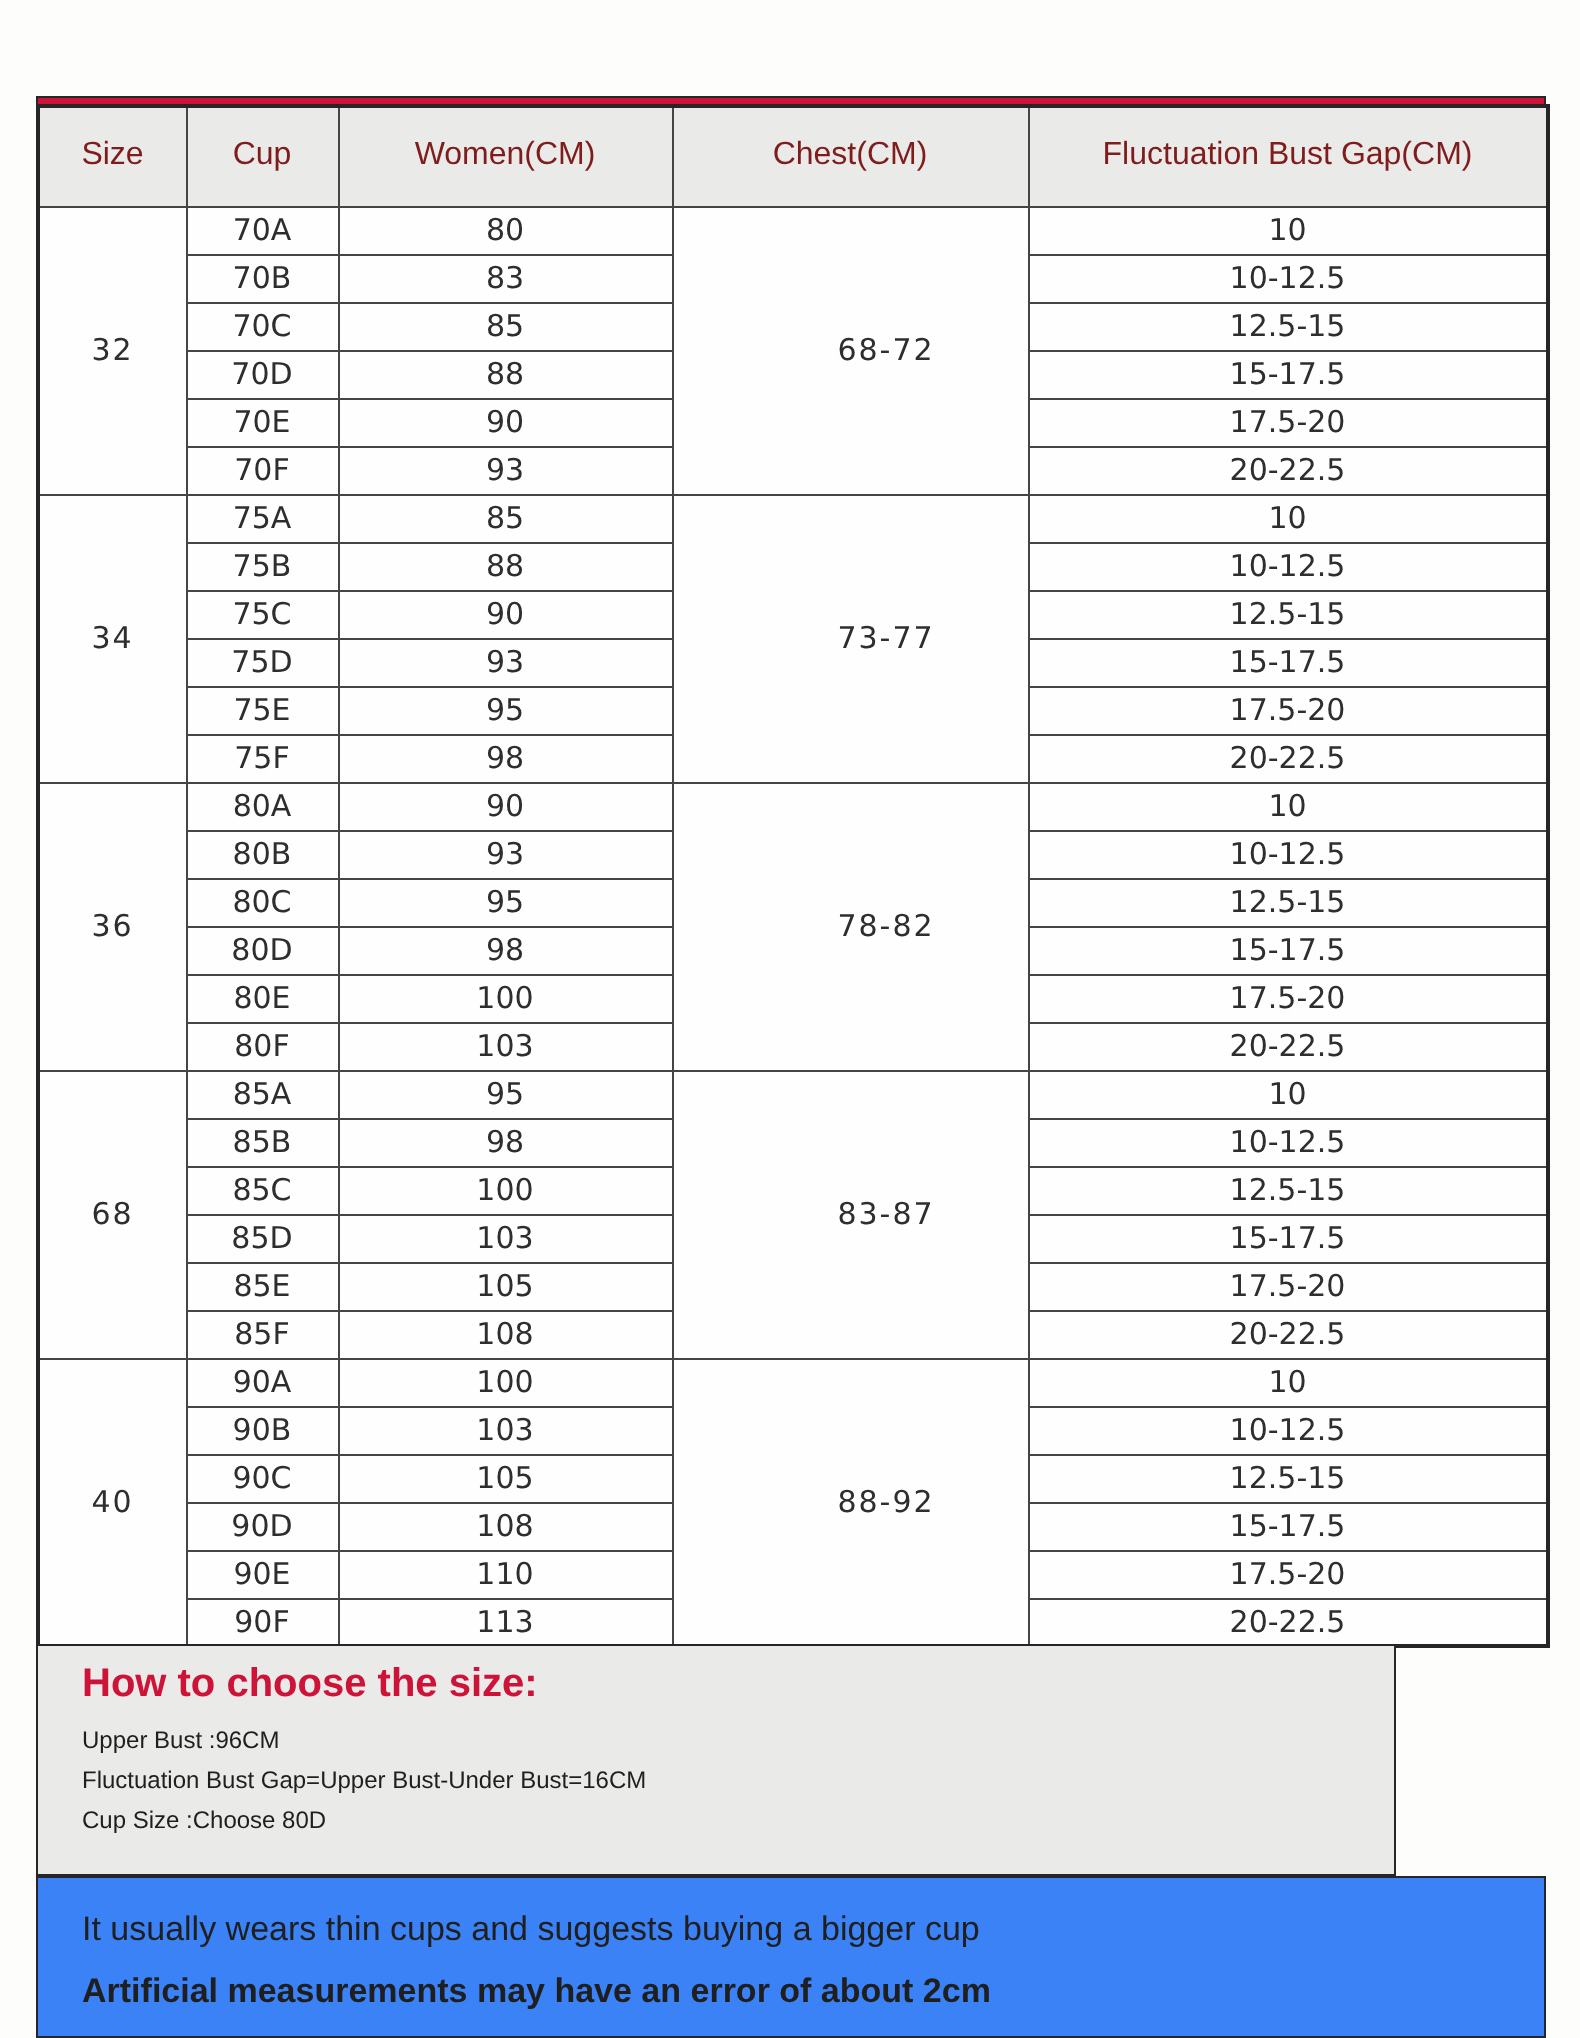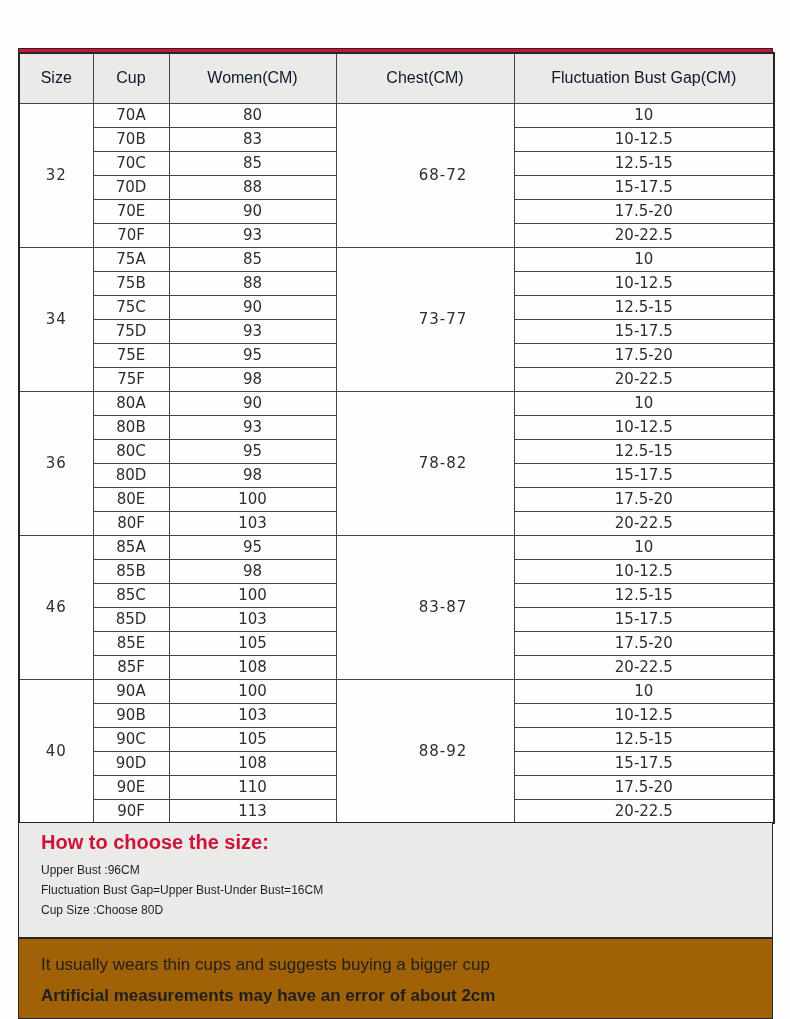--- a/index.html
+++ b/index.html
@@ -22,36 +22,36 @@
   .titlebar .title{color:var(--title-text);font-size:24px;letter-spacing:.5px;
     white-space:pre;font-weight:400;}
 
   table.size-table{position:absolute;left:18px;top:52px;width:755px;
     border-collapse:collapse;table-layout:fixed;}
   table.size-table th,
   table.size-table td{border:1px solid var(--border);text-align:center;
     vertical-align:middle;overflow:hidden;}
   table.size-table{border:2px solid var(--outer-border);}
   table.size-table thead th{height:50px;background:var(--section-bg);
-    font-weight:400;font-size:16px;color:#0f172a;}
+    font-weight:400;font-size:16px;color:#7f1d1d;}
   table.size-table tbody td{height:24px;font-family:"DejaVu Sans",sans-serif;
     font-size:15px;background:#FEFEFE;}
   td.size-cell{font-size:26px;letter-spacing:1px;}
   td.chest-cell{font-size:21px;letter-spacing:1px;padding-left:36px;}
   td.cup-cell,td.bust-cell,td.gap-cell{font-size:15px;}
 
-  .howto{position:absolute;left:18px;top:822px;width:755px;height:116px;
+  .howto{position:absolute;left:18px;top:822px;width:680px;height:116px;
     background:var(--section-bg);border:1px solid var(--outer-border);
     padding:8px 0 0 22px;}
   .howto .howto-heading{color:var(--accent);font-weight:700;font-size:20px;
     margin-bottom:6px;}
   .howto .howto-line{font-size:12px;line-height:20px;color:#1f1f1f;}
 
   .notes{position:absolute;left:18px;top:938px;width:755px;height:81px;
-    background:#a16207;border:1px solid var(--outer-border);
+    background:#3b82f6;border:1px solid var(--outer-border);
     padding:16px 0 0 22px;}
   .notes .note-line{font-size:17px;color:#1f1f1f;}
   .notes .note-line + .note-line{margin-top:11px;font-weight:bold;}
 </style>
 </head>
 <body>
 
 <div class="sheet">
 
   <div class="titlebar">
@@ -166,21 +166,21 @@
           <td class="cup-cell">80E</td>
           <td class="bust-cell">100</td>
           <td class="gap-cell">17.5-20</td>
         </tr>
         <tr>
           <td class="cup-cell">80F</td>
           <td class="bust-cell">103</td>
           <td class="gap-cell">20-22.5</td>
         </tr>
         <tr>
-          <td class="size-cell" rowspan="6">46</td>
+          <td class="size-cell" rowspan="6">68</td>
           <td class="cup-cell">85A</td>
           <td class="bust-cell">95</td>
           <td class="chest-cell" rowspan="6">83-87</td>
           <td class="gap-cell">10</td>
         </tr>
         <tr>
           <td class="cup-cell">85B</td>
           <td class="bust-cell">98</td>
           <td class="gap-cell">10-12.5</td>
         </tr>

